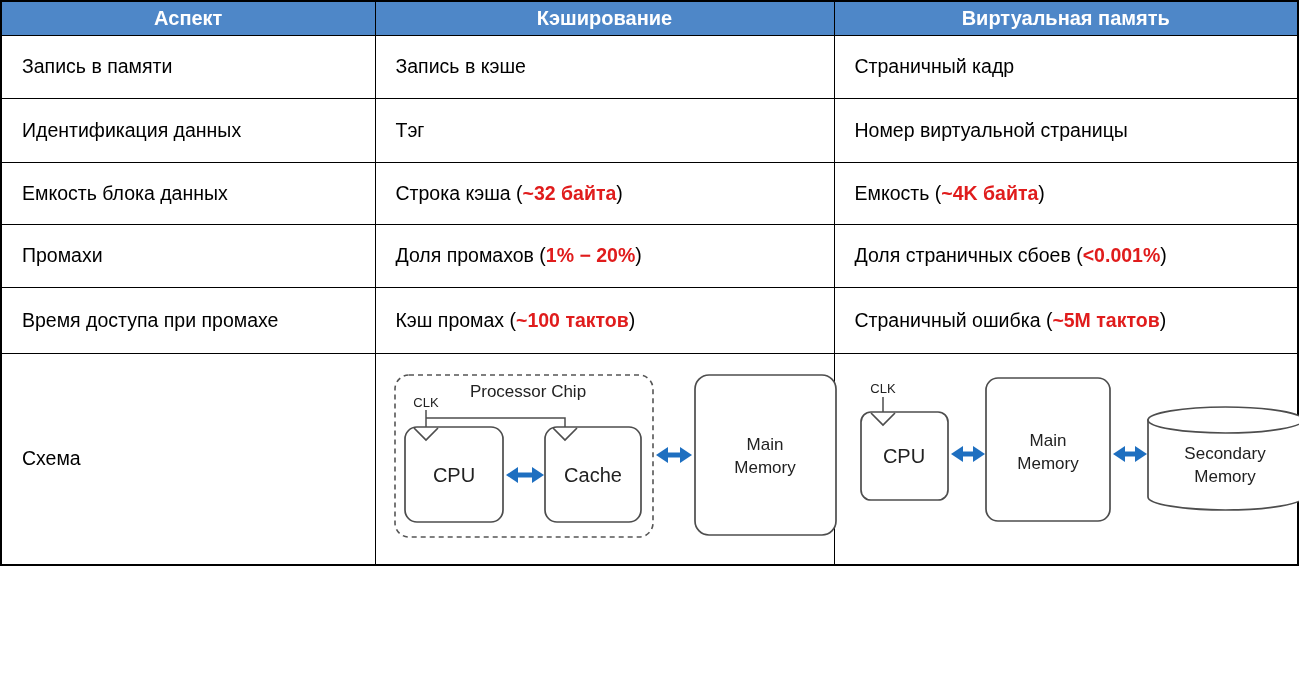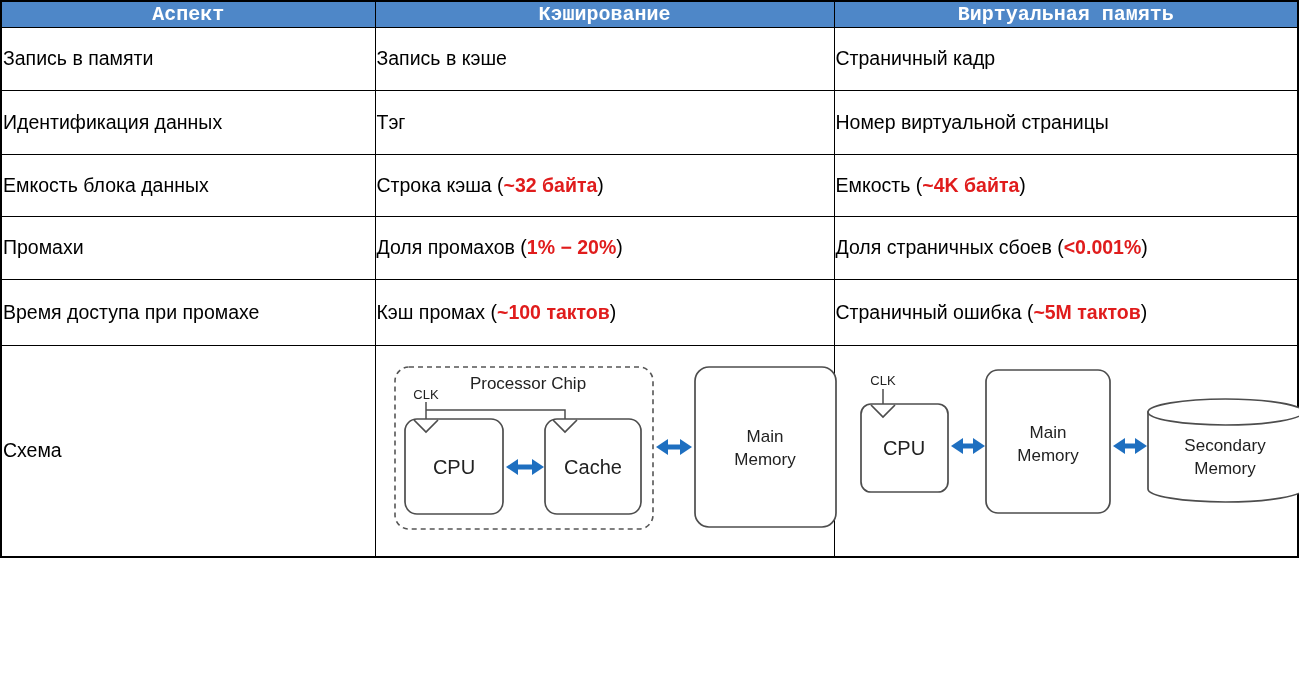--- a/index.html
+++ b/index.html
@@ -2,22 +2,22 @@
 <html><head>
 <meta charset="utf-8">
 <style>
   html,body{margin:0;padding:0;background:#fff;}
   body{font-family:"Liberation Sans","DejaVu Sans",sans-serif;}
   .page{width:1299px;height:694px;background:#fff;overflow:hidden;}
   table.cmp{border-collapse:collapse;table-layout:fixed;width:1297px;border:2px solid #000;}
   th{background:#4e87c8;color:#fff;font-size:20px;font-weight:bold;
      border:1px solid #000;text-align:center;padding:0;}
   td{border:1px solid #000;font-size:19.5px;color:#000;vertical-align:middle;
-     padding:2px 1px;line-height:1.35;}
-  tr.hrow{height:26px;font-family:Liberation Mono, monospace;}
+     padding:2px 20px;line-height:1.35;}
+  tr.hrow{height:34px;}
   tr.r0{height:63px;} tr.r1{height:64px;} tr.r2{height:62px;} tr.r3{height:63px;}
   tr.r4{height:89px;} tr.r5{height:66px;} tr.r6{height:65px;} tr.r7{height:189px;}
   .red{color:#e01c1c;font-weight:bold;}
   td.diag{padding:12px;vertical-align:middle;}
   svg{display:block;}
   .dtxt{fill:#222;font-family:"Liberation Sans","DejaVu Sans",sans-serif;}
   .dbig{font-size:20px;}
   .dmed{font-size:17px;}
   .dsml{font-size:13px;}
   .shape{fill:#fff;stroke:#4d4d4d;stroke-width:1.7;}

